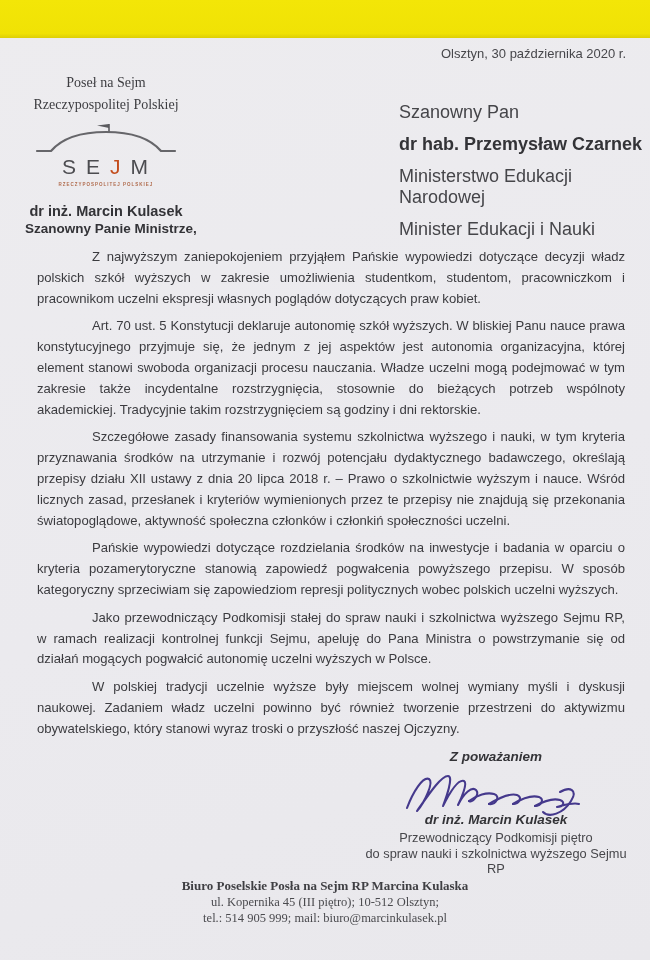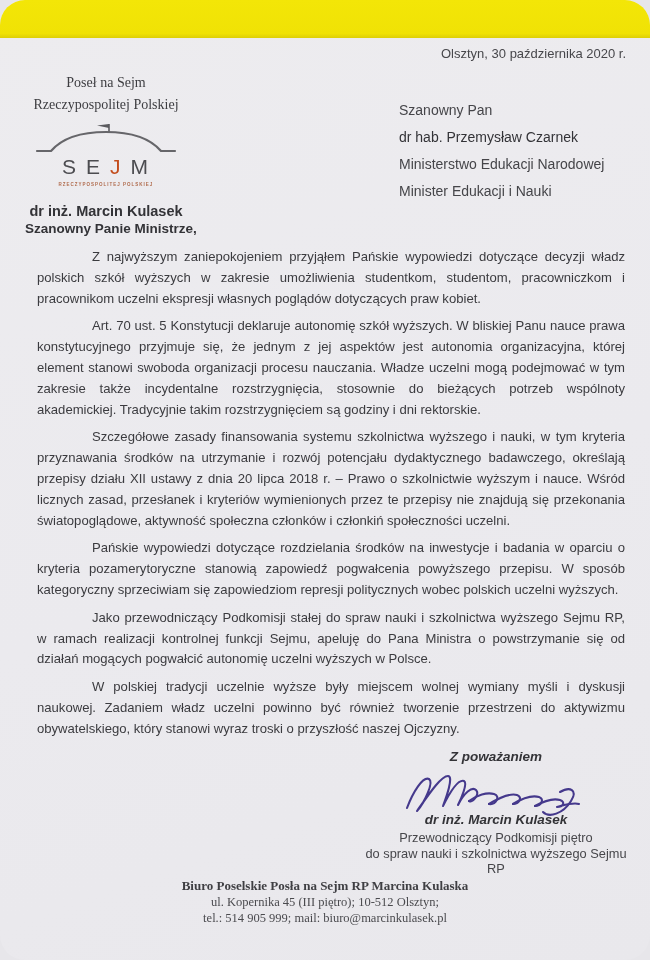--- a/index.html
+++ b/index.html
@@ -8,21 +8,20 @@
     font-family: "Liberation Sans", sans-serif;
     background: #e7e6ea;
   }
   .page {
     position: relative;
     width: 650px;
     height: 960px;
     background: linear-gradient(160deg, #edecef 0%, #ebeaee 55%, #e9e8ec 100%);
     overflow: hidden;
     color: #3a3a3e;
-    border-radius: 25px;
   }
   .yellow-bar {
     position: absolute;
     top: 0; left: 0;
     width: 100%;
     height: 38px;
     background: linear-gradient(180deg, #f3e607 0%, #f0e205 88%, #ddcf06 100%);
   }
   .date-line {
     position: absolute;
@@ -66,25 +65,25 @@
     margin-top: 16px;
     font-size: 14.5px;
     font-weight: bold;
     color: #333337;
   }
   
   .recipient-block {
     position: absolute;
     top: 102px;
     left: 399px;
-    font-size: 14px;
+    font-size: 18px;
     color: #454549;
   }
   .recipient-block div { margin-bottom: 11px; }
-  .recipient-name { font-weight: normal; color: #333337; }
+  .recipient-name { font-weight: bold; color: #333337; }
   
   .letter-body {
     position: absolute;
     top: 221px;
     left: 25px;
     width: 600px;
   }
   .salutation {
     font-weight: bold;
     font-size: 13.5px;

